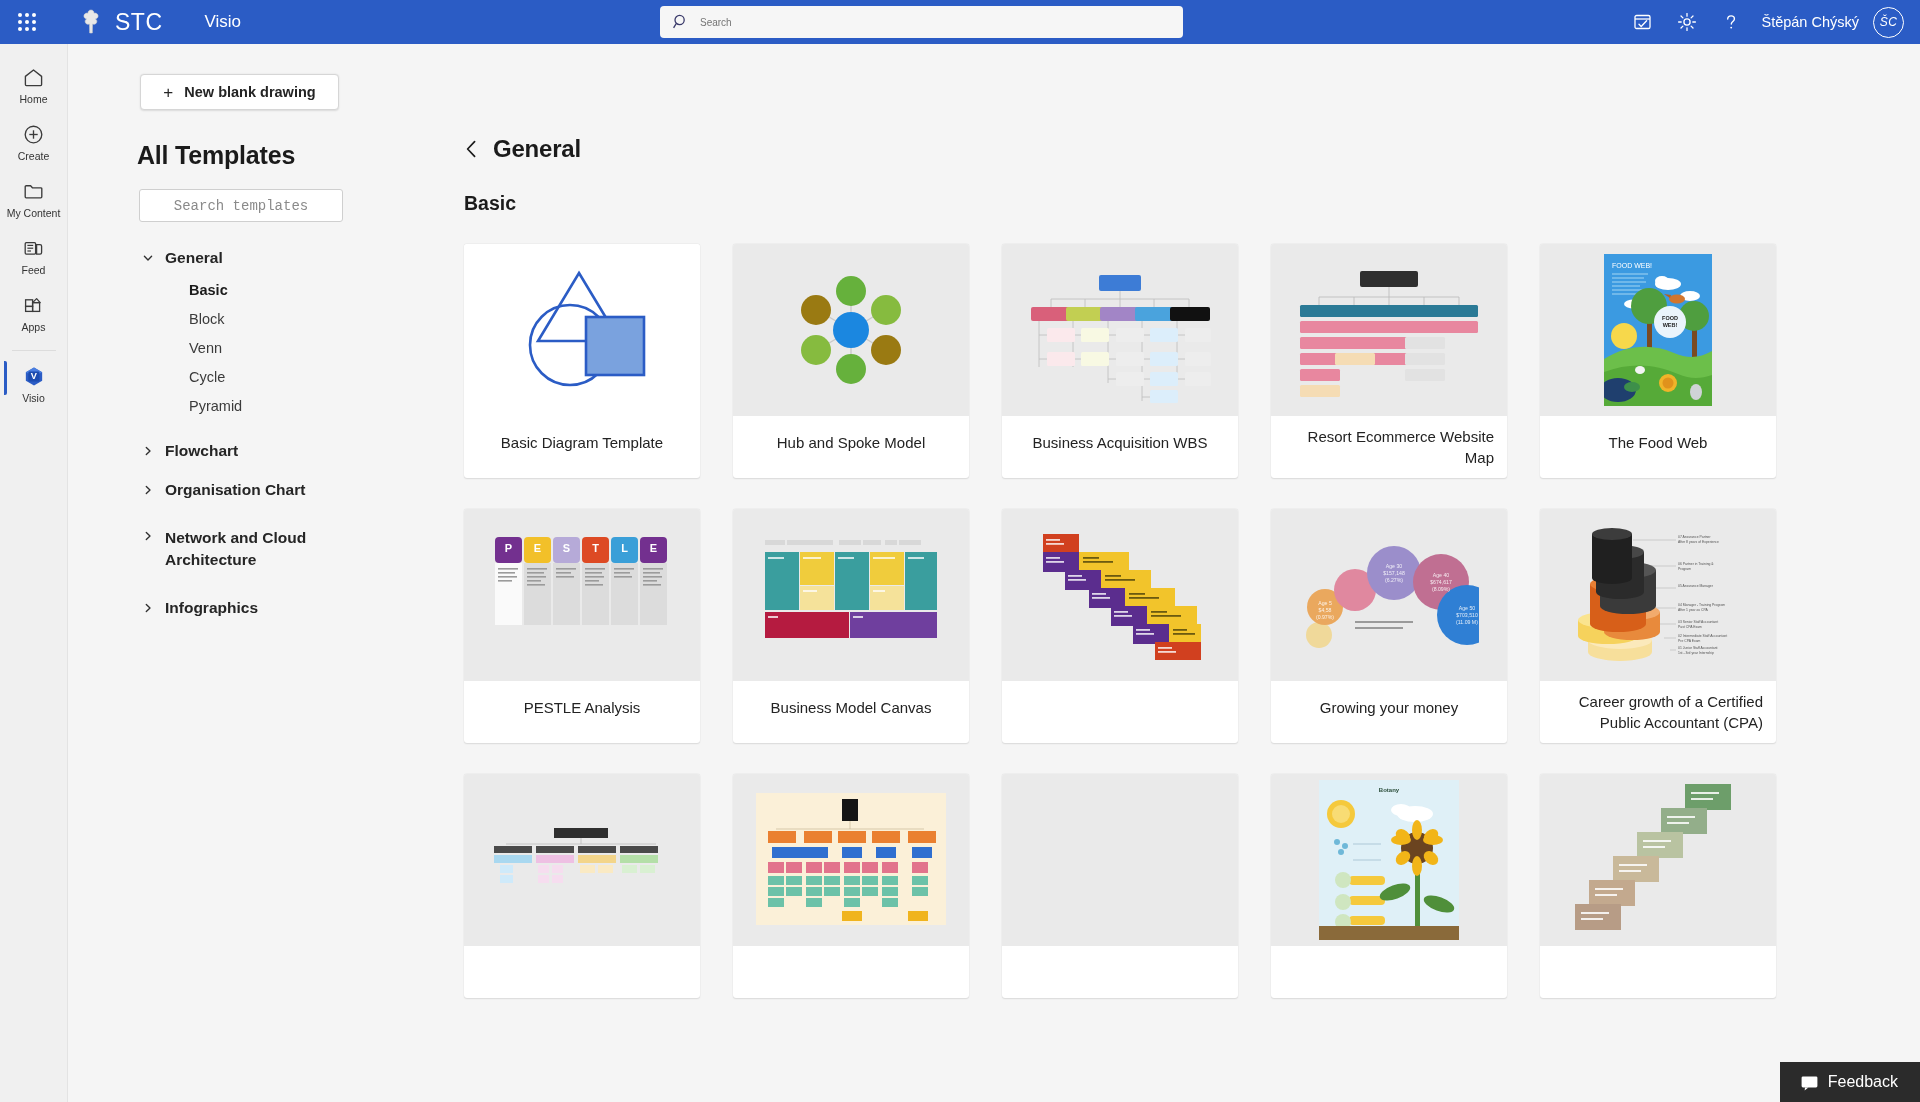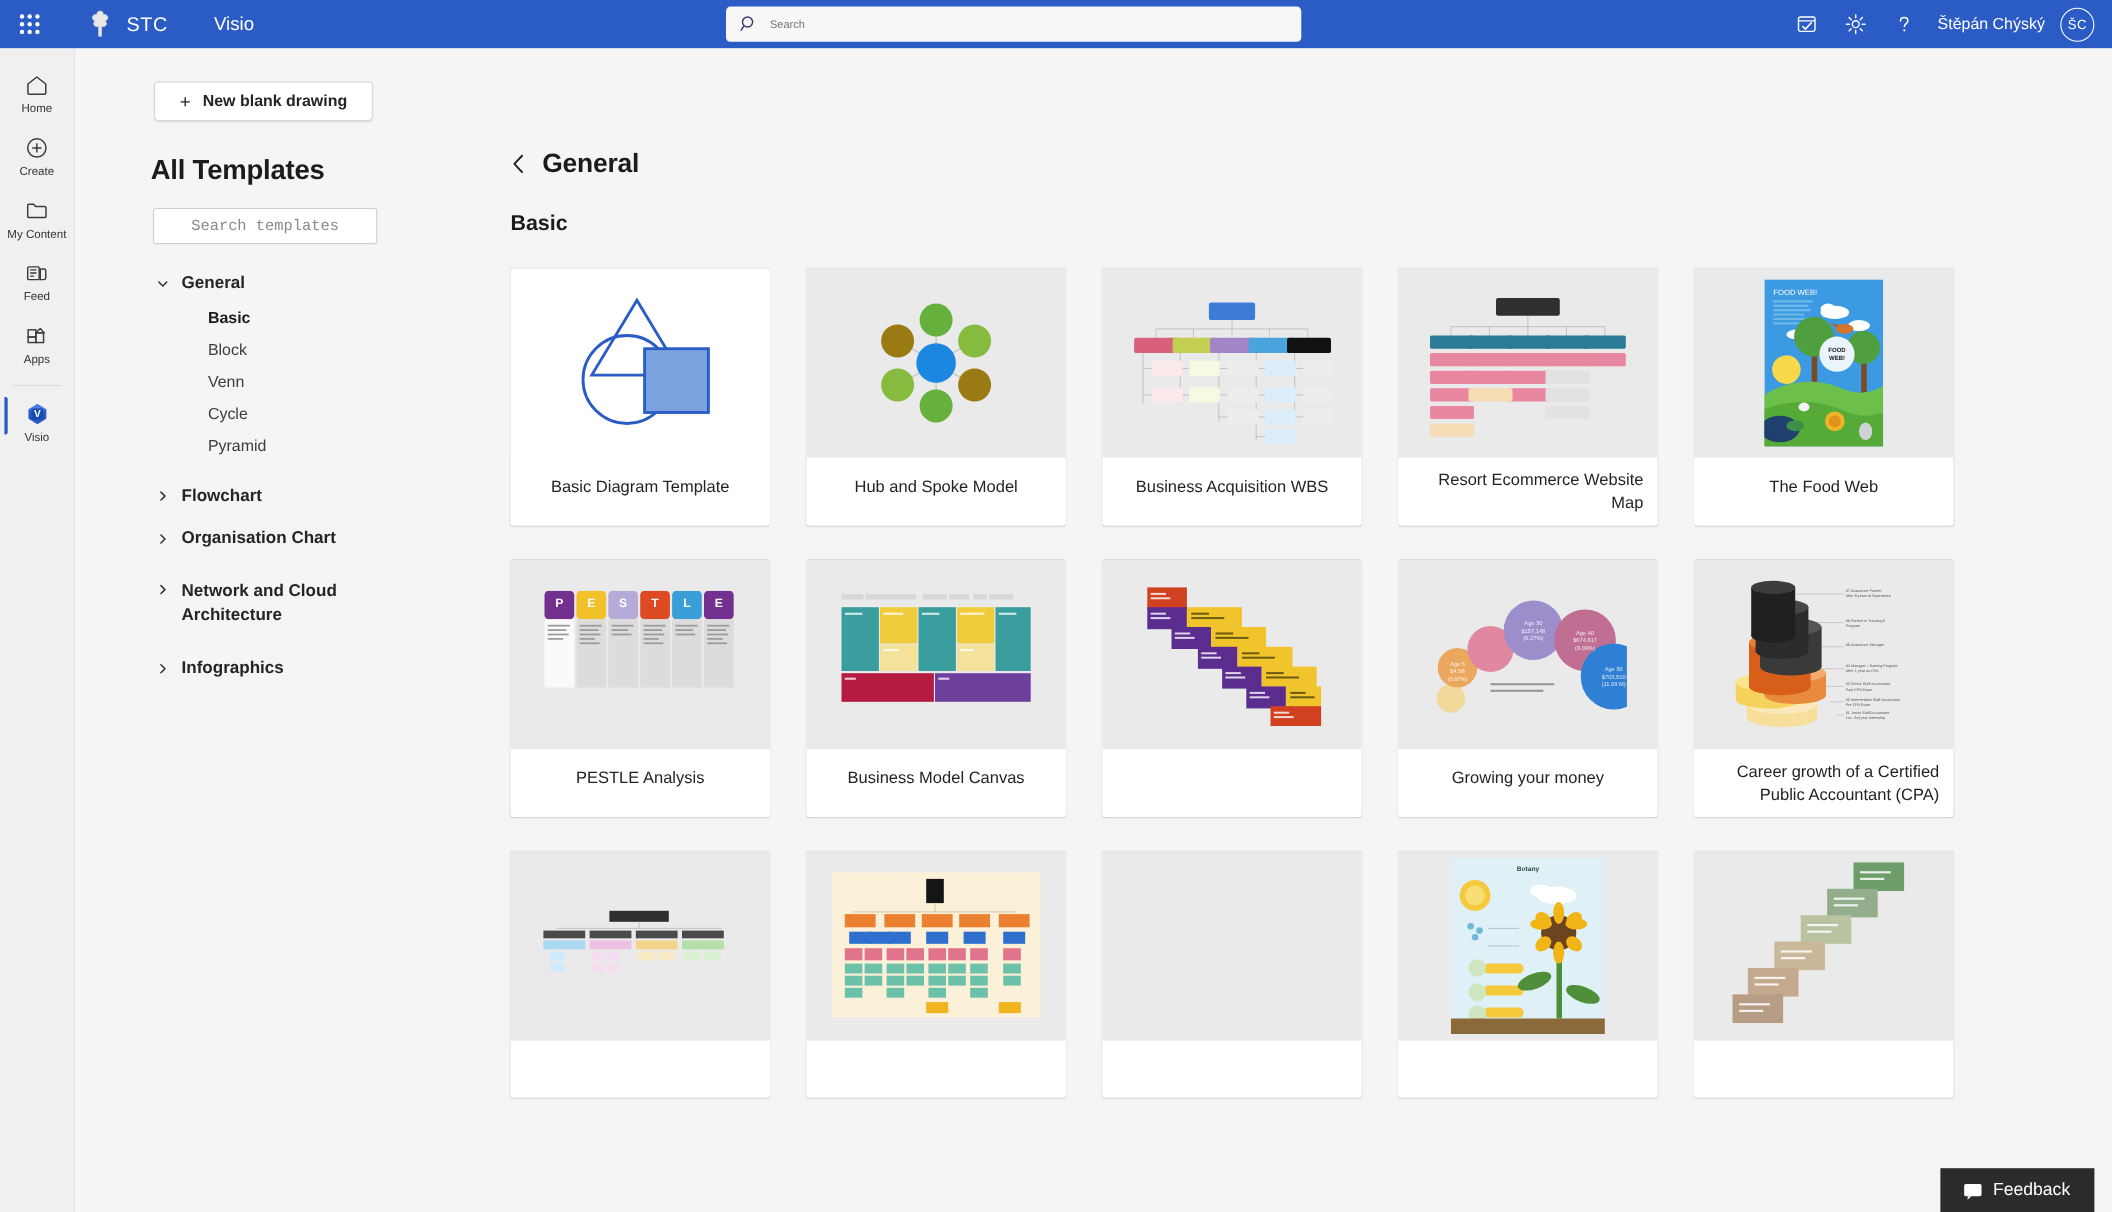--- a/index.html
+++ b/index.html
@@ -15,21 +15,21 @@
     background: #2b5cc5; display: flex; align-items: center;
   }
   #waffle {
     width: 26px; height: 26px; margin-left: 14px; margin-right: 14px;
     display: grid; grid-template-columns: repeat(3,1fr); grid-template-rows: repeat(3,1fr);
     gap: 3px; padding: 4px; cursor: pointer; border-radius: 3px;
   }
   #waffle i { background: #ffffff; border-radius: 50%; display: block; }
   #brand { display: flex; align-items: center; gap: 9px; margin-left: 22px; cursor: pointer; }
   #brand .glyph { width: 30px; height: 30px; position: relative; }
-  #brand .label { color: #fff; font-size: 18px; letter-spacing: .5px; font-weight: 400; }
+  #brand .label { color: #fff; font-size: 23px; letter-spacing: .5px; font-weight: 400; }
   #appname { color: #fff; font-size: 17px; margin-left: 42px; cursor: pointer; }
   #searchwrap {
     position: absolute; left: 660px; top: 6px; width: 523px; height: 32px;
     background: #f6f6f6; border-radius: 4px; display: flex; align-items: center;
     padding: 0 12px; cursor: text;
   }
   #searchwrap .mag { width: 18px; height: 18px; margin-right: 10px; flex: none; }
   #searchwrap input {
     border: none; outline: none; background: transparent; width: 100%;
     font-family: "Liberation Sans", sans-serif; font-size: 10px; color: #484644;
@@ -39,21 +39,21 @@
     align-items: center; gap: 0px; padding-right: 16px;
   }
   #topright .ticon {
     width: 44px; height: 44px; display: flex; align-items: center; justify-content: center;
     cursor: pointer;
   }
   #username { color: #fff; font-size: 14.5px; margin: 0 14px 0 8px; cursor: pointer; white-space: nowrap; }
   #avatar {
     width: 31px; height: 31px; border-radius: 50%; border: 1.5px solid #ffffff;
     color: #fff; font-size: 12px; display: flex; align-items: center;
-    justify-content: center; cursor: pointer; letter-spacing: .3px;
+    justify-content: center; cursor: pointer; letter-spacing: .3px; font-style: italic;
   }
 
   
   #rail {
     position: absolute; top: 44px; left: 0; width: 68px; height: 1058px;
     background: #f0f0f0; border-right: 1px solid #e3e3e3;
     display: flex; flex-direction: column; align-items: center; padding-top: 14px;
   }
   .rail-item {
     width: 60px; padding: 7px 0 5px 0; display: flex; flex-direction: column;
@@ -131,21 +131,21 @@
     overflow: hidden;
   }
   .card .thumb.white { background: #ffffff; }
   .card .cap {
     min-height: 52px; display: flex; align-items: center; justify-content: center;
     text-align: right; padding: 10px 13px; font-size: 15px; color: #232323; line-height: 21px;
   }
   .card.two .cap { min-height: 58px; }
 
   .feedback {
-    position: absolute; right: 16px; bottom: 0; height: 40px; background: #2b2b2b;
+    position: absolute; right: 0; bottom: 0; height: 40px; background: #2b2b2b;
     color: #fff; display: flex; align-items: center; gap: 9px; padding: 0 22px 0 20px;
     font-size: 16px; cursor: pointer;
   }
   svg { display: block; }
 </style>
 </head>
 <body>
 
 <div id="topbar">
   <div id="waffle">

